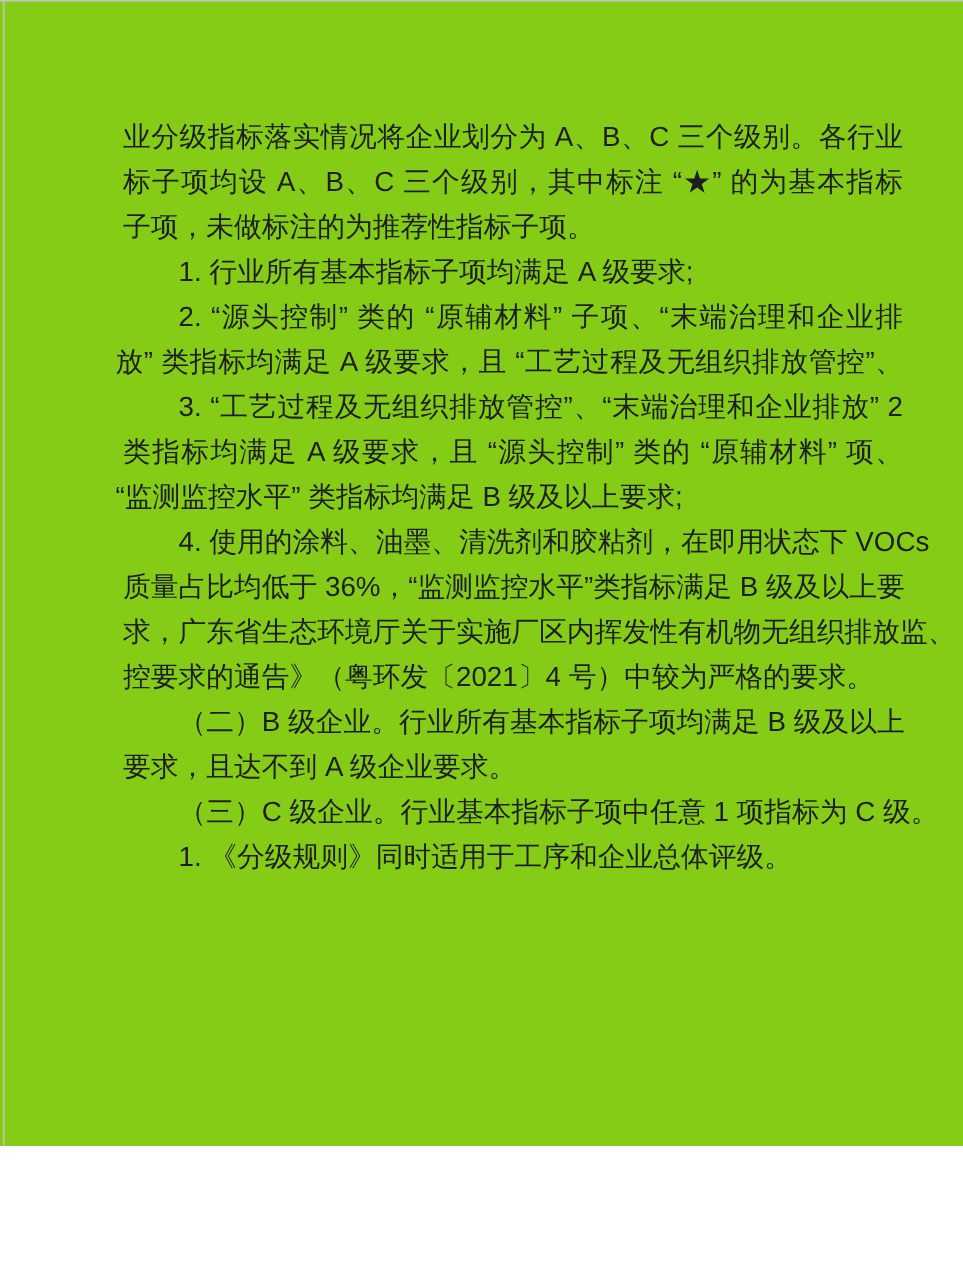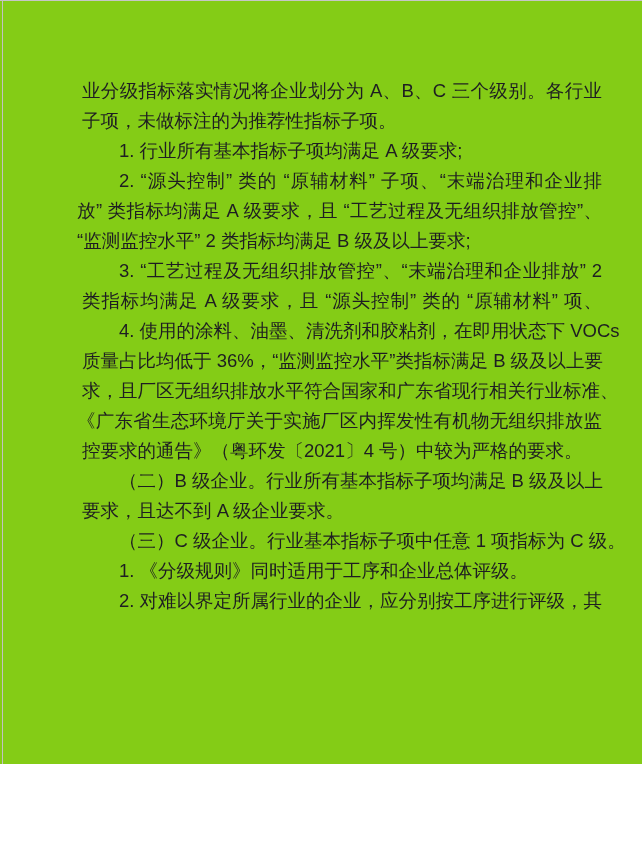--- a/index.html
+++ b/index.html
@@ -67,33 +67,32 @@
 </style>
 </head>
 <body>
 
 <div class="page">
   <div class="edge-top"></div>
   <div class="edge-left"></div>
 
   <div class="text-block" id="text-block">
       <div class="line">业分级指标落实情况将企业划分为 A、B、C 三个级别。各行业</div>
+      <div class="line">标子项均设 A、B、C 三个级别，其中标注 “★” 的为基本指标</div>
       <div class="line noj">子项，未做标注的为推荐性指标子项。</div>
       <div class="line ind noj">1. 行业所有基本指标子项均满足 A 级要求;</div>
       <div class="line ind">2. “源头控制” 类的 “原辅材料” 子项、“末端治理和企业排</div>
       <div class="line hang">放” 类指标均满足 A 级要求，且 “工艺过程及无组织排放管控”、</div>
-      <div class="line noj hang">“监测监控水平” 2 类指标均满足 B 级及以上要求;</div>
       <div class="line ind">3. “工艺过程及无组织排放管控”、“末端治理和企业排放” 2</div>
       <div class="line">类指标均满足 A 级要求，且 “源头控制” 类的 “原辅材料” 项、</div>
+      <div class="line noj hang">“监测监控水平” 类指标均满足 B 级及以上要求;</div>
       <div class="line ind">4. 使用的涂料、油墨、清洗剂和胶粘剂，在即用状态下 VOCs</div>
       <div class="line">质量占比均低于 36%，“监测监控水平”类指标满足 B 级及以上要</div>
-      <div class="line">求，且厂区无组织排放水平符合国家和广东省现行相关行业标准、</div>
-      <div class="line hang">《广东省生态环境厅关于实施厂区内挥发性有机物无组织排放监</div>
+      <div class="line">求，广东省生态环境厅关于实施厂区内挥发性有机物无组织排放监、</div>
       <div class="line noj">控要求的通告》（粤环发〔2021〕4 号）中较为严格的要求。</div>
       <div class="line ind">（二）B 级企业。行业所有基本指标子项均满足 B 级及以上</div>
       <div class="line noj">要求，且达不到 A 级企业要求。</div>
       <div class="line ind">（三）C 级企业。行业基本指标子项中任意 1 项指标为 C 级。</div>
       <div class="line ind noj">1. 《分级规则》同时适用于工序和企业总体评级。</div>
-      <div class="line ind">2. 对难以界定所属行业的企业，应分别按工序进行评级，其</div>
     </div>
 
   <div class="page-number">— 2 —</div>
 </div>
 
 </body></html>

